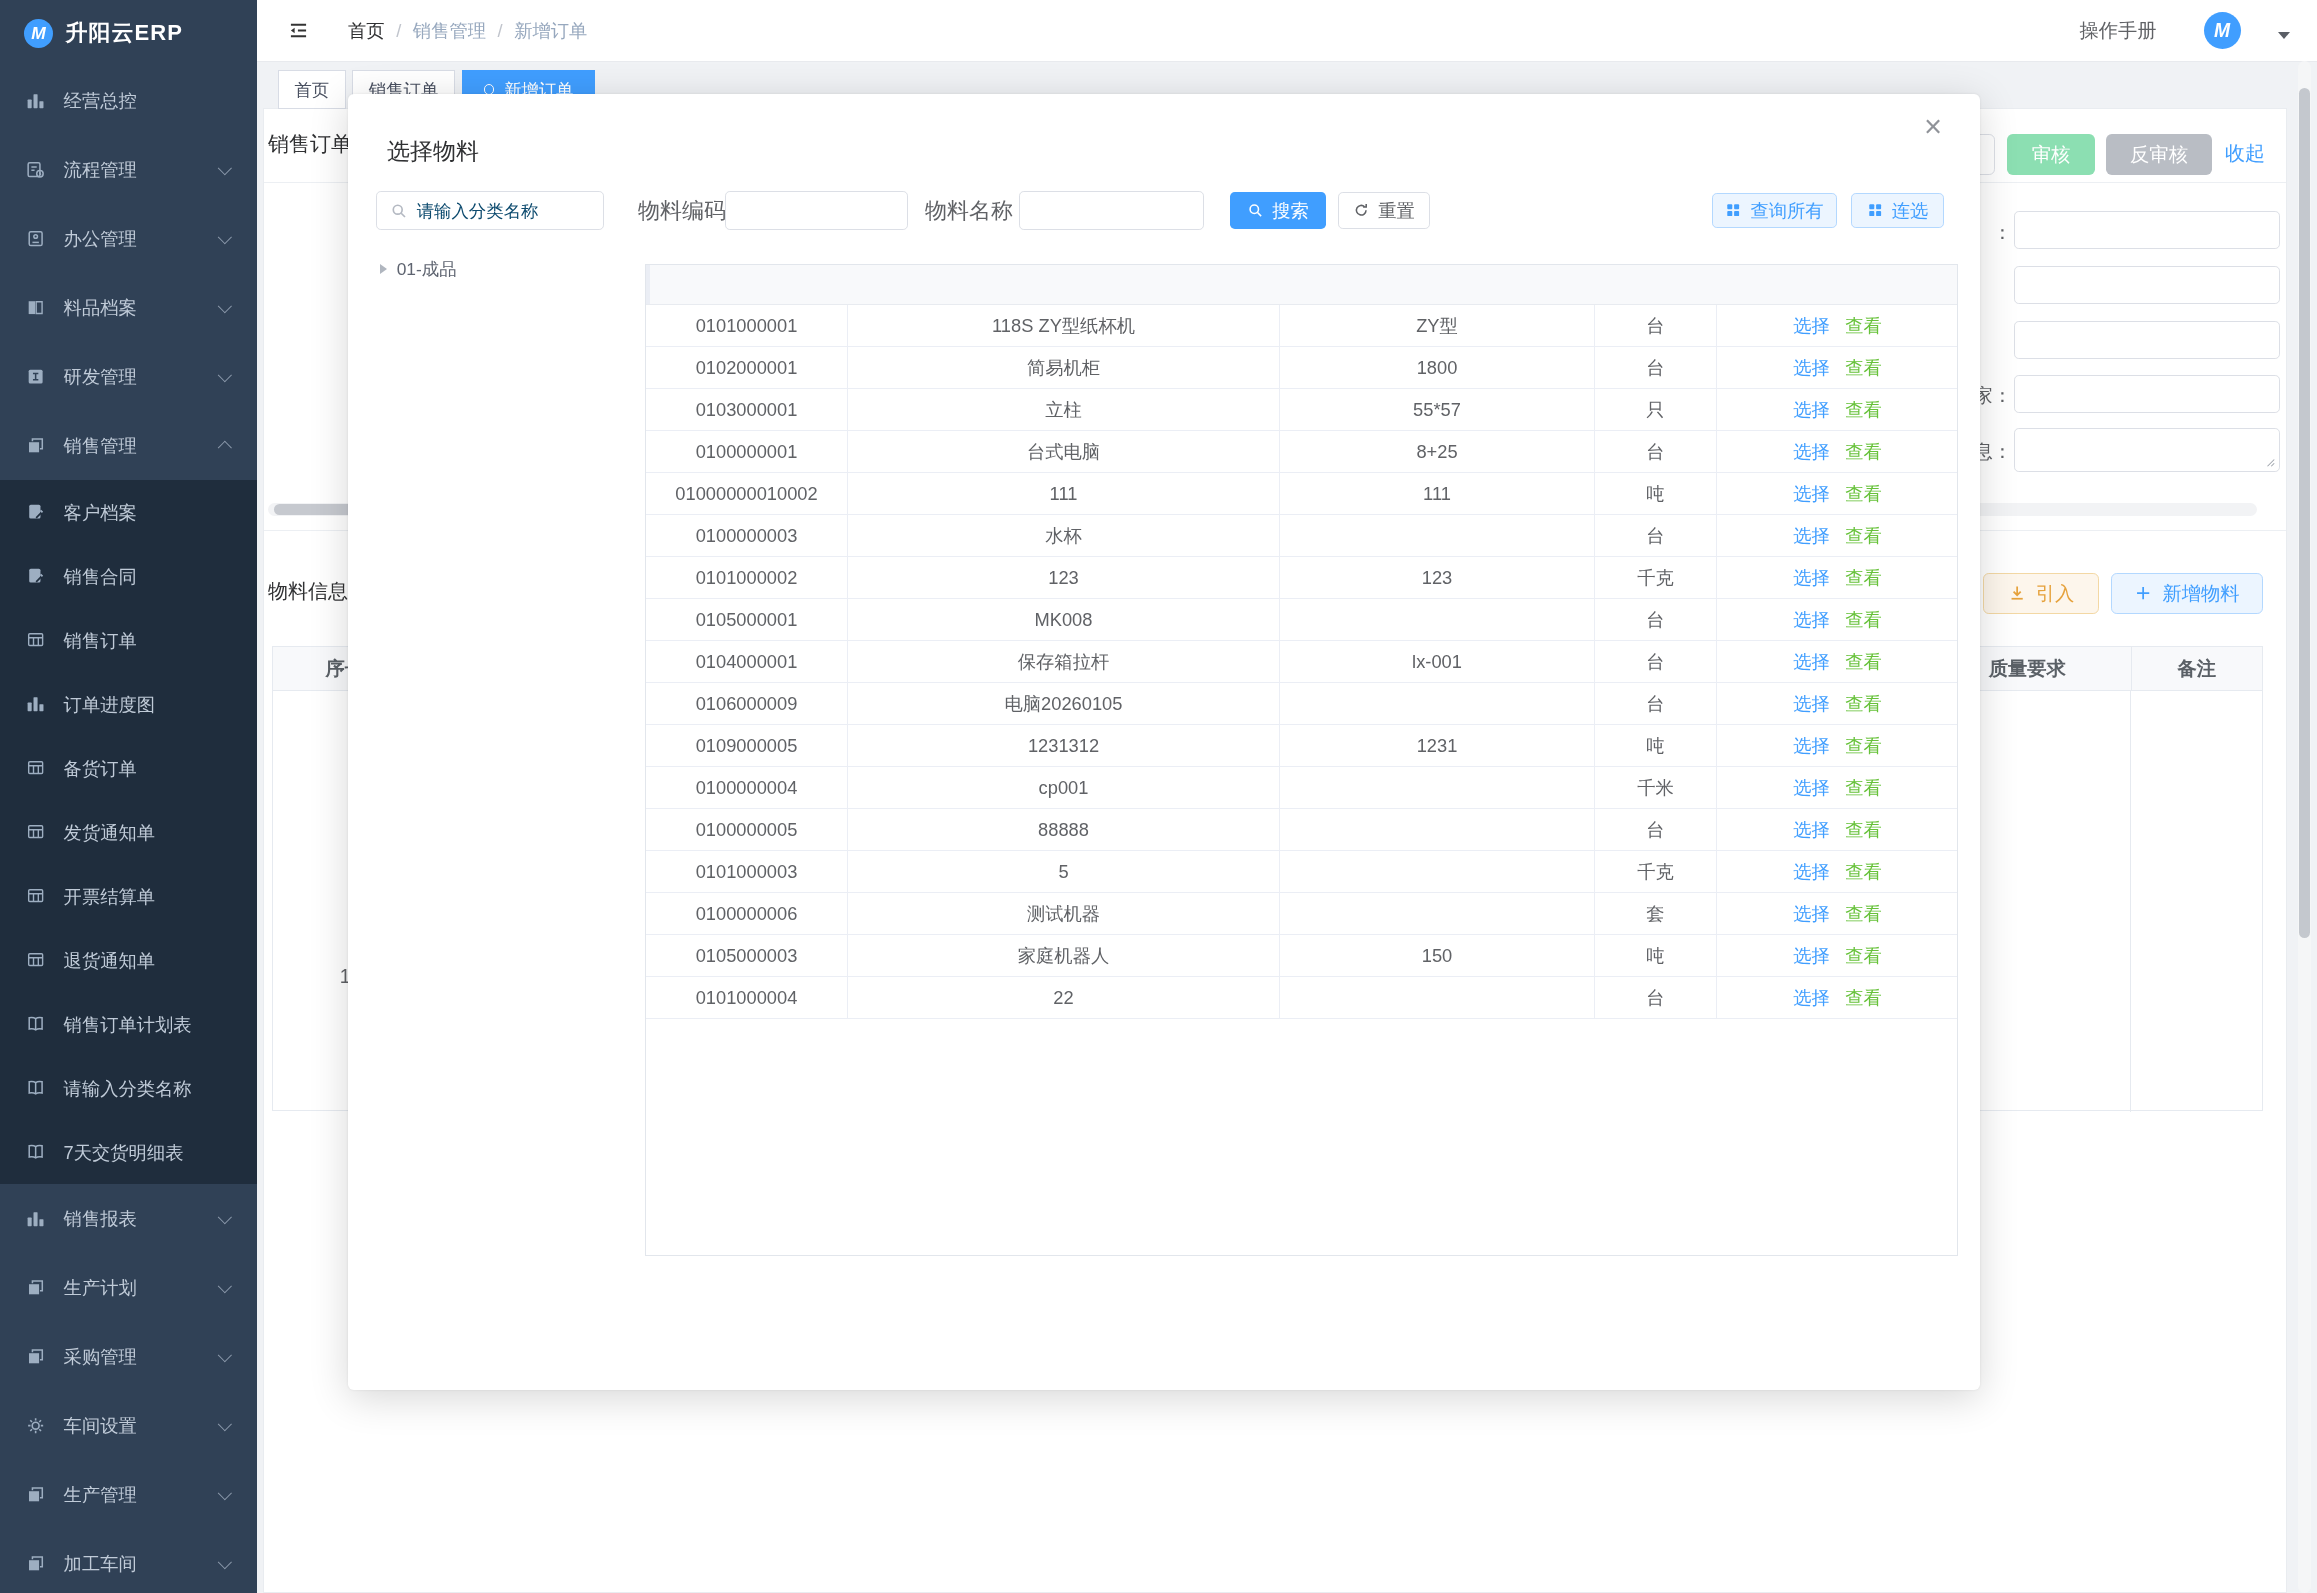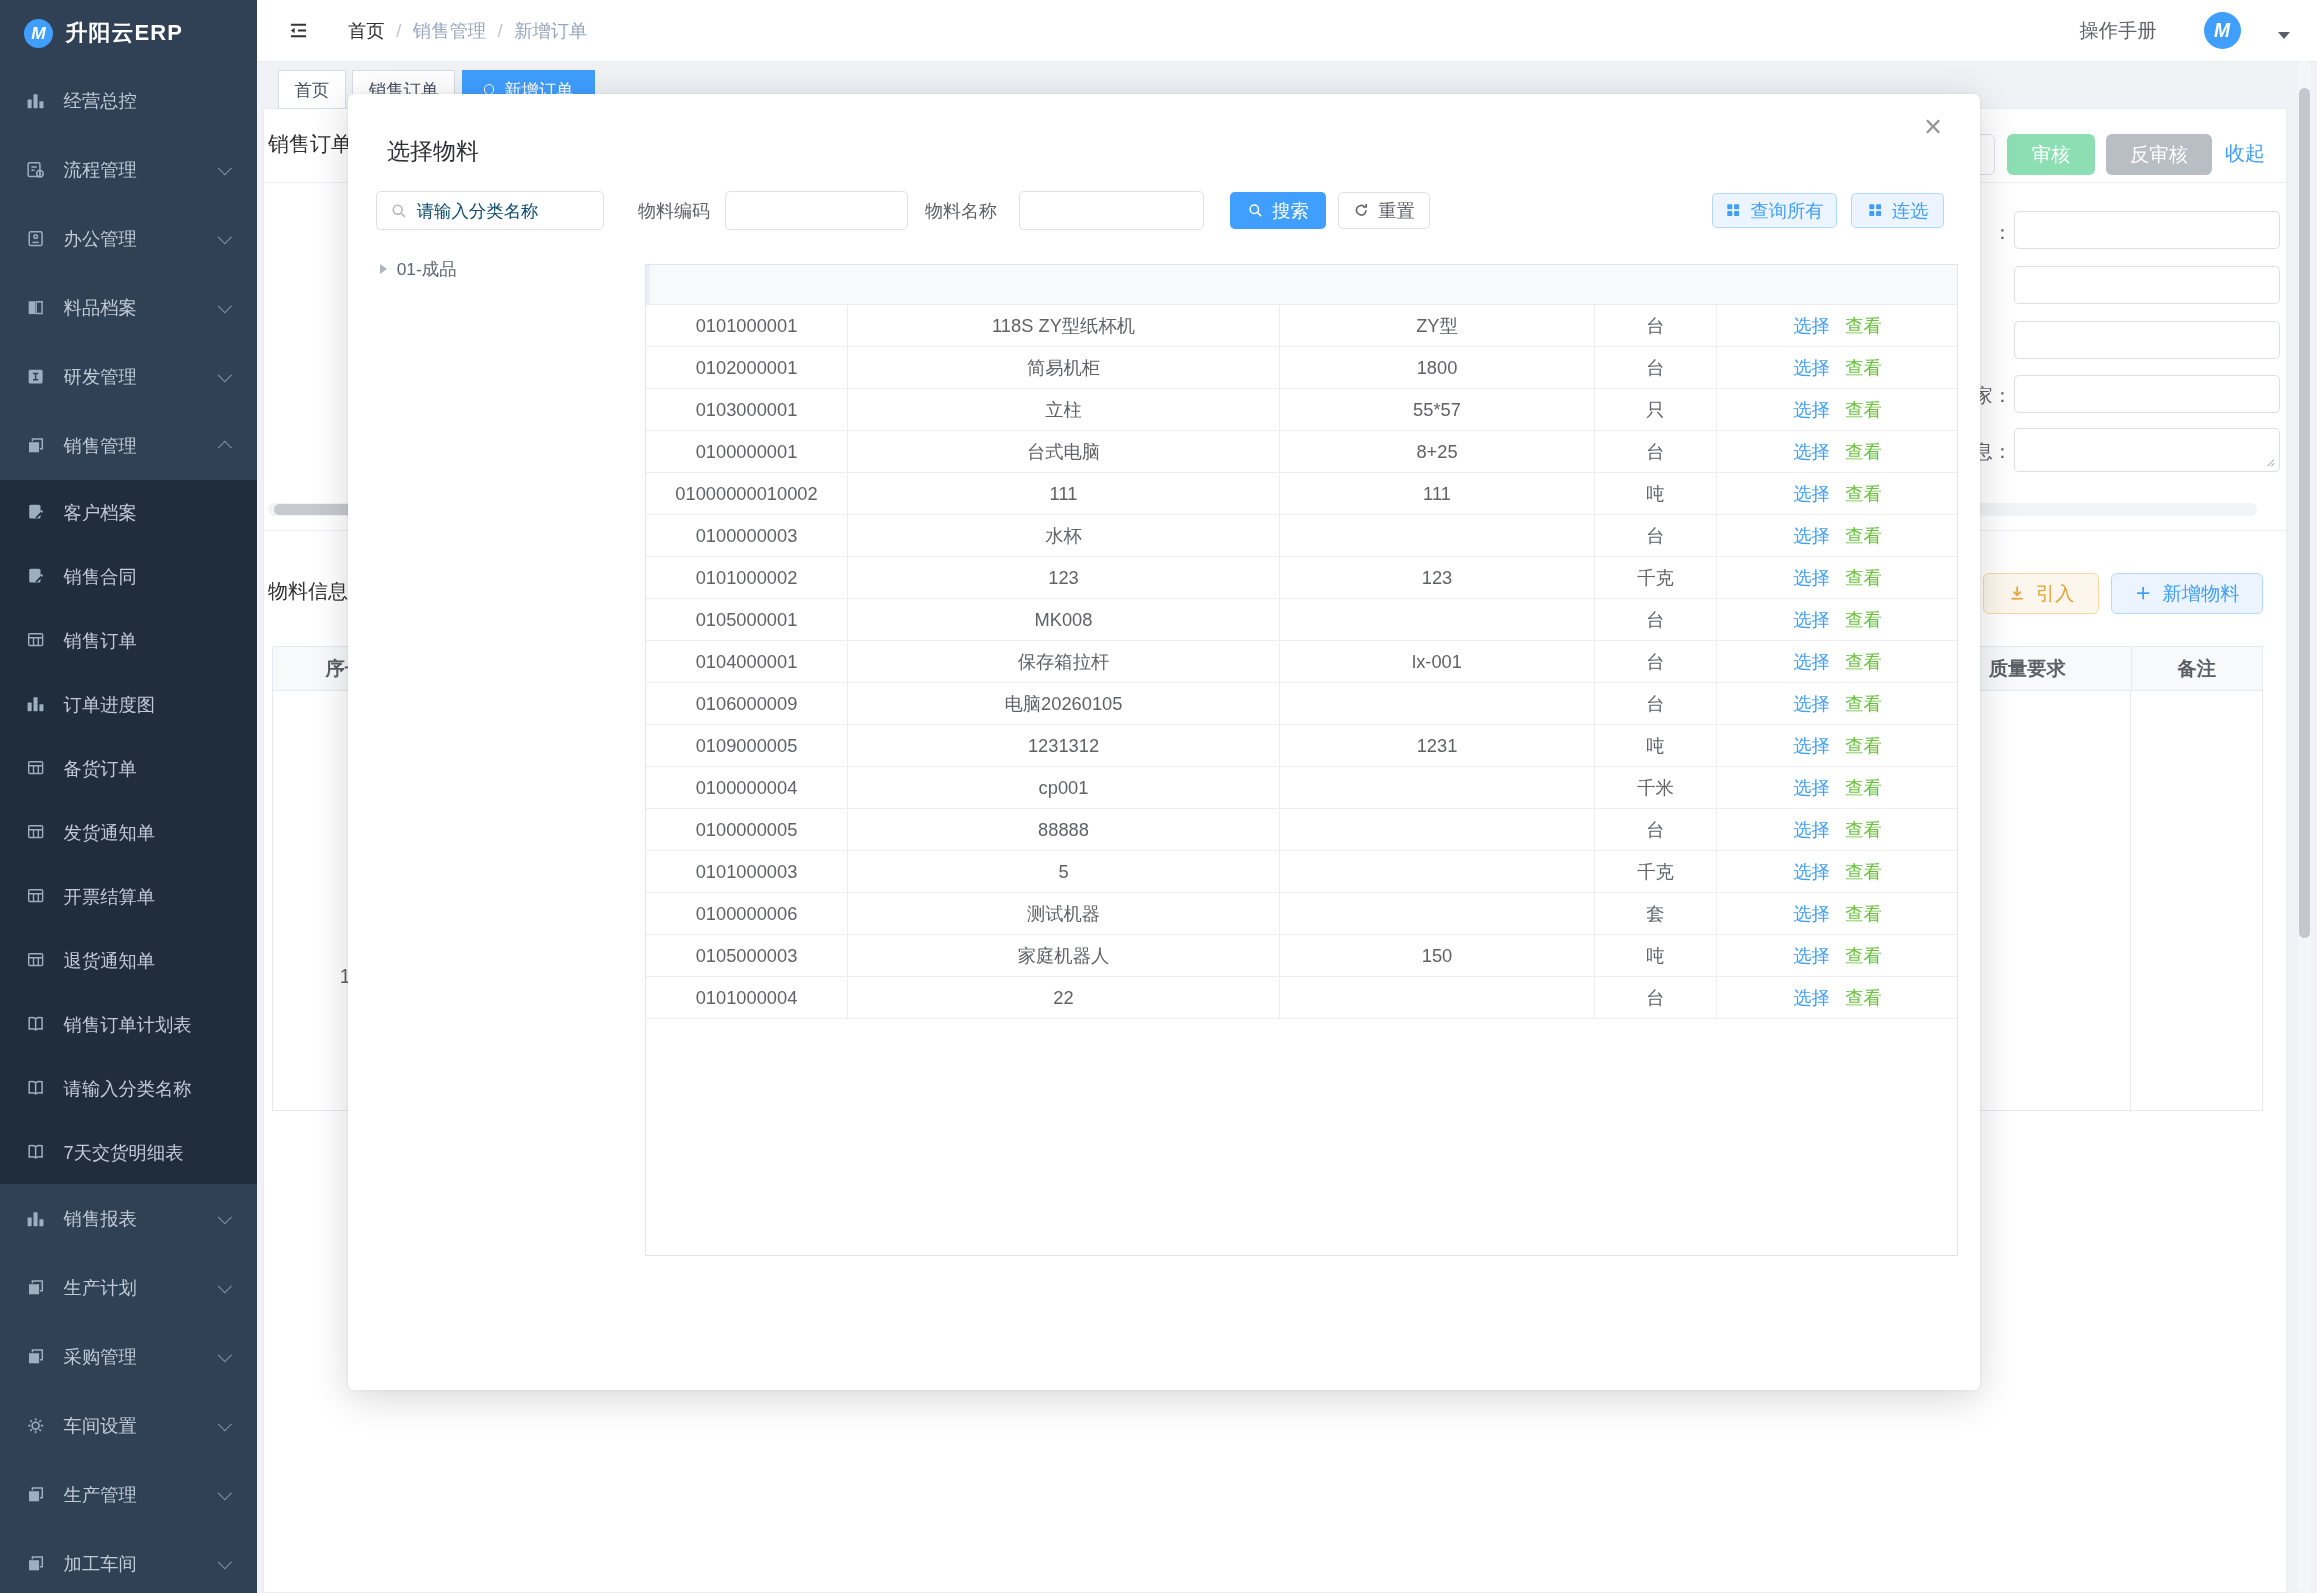--- a/index.html
+++ b/index.html
@@ -81,21 +81,21 @@
   .vthumb{position:absolute;left:1px;top:27px;width:11.6px;height:850px;border-radius:5.8px;background:#c4c8ce;}
 
   
   .modal{position:absolute;left:348px;top:94px;width:1632px;height:1296px;background:#fff;border-radius:5.8px;box-shadow:0 7.7px 39px rgba(0,0,0,.16),0 0 2.9px rgba(0,0,0,.08);z-index:10;}
   .m-title{position:absolute;left:39px;top:42px;font-size:23px;color:var(--header_text,#303133);font-weight:500;}
   .m-close{position:absolute;left:1576px;top:17.4px;font-size:31px;color:#909399;cursor:pointer;line-height:1;}
   .m-cat{position:absolute;left:28px;top:97px;width:228px;height:39px;border:1px solid #dcdfe6;border-radius:4.8px;display:flex;align-items:center;box-sizing:border-box;}
   .m-cat .sic{width:17.4px;height:17.4px;margin:0 9.7px 0 12.6px;color:#b4b9c2;flex:none;}
   .m-cat .sic svg{width:100%;height:100%;}
   .placeholder{color:#0c4a6e;font-size:17.4px;white-space:nowrap;}
-  .m-lab{position:absolute;top:97px;height:39px;display:flex;align-items:center;font-size:18px;color:var(--body_text,#606266);}
+  .m-lab{position:absolute;top:97px;height:39px;display:flex;align-items:center;font-size:22px;color:var(--body_text,#606266);}
   .m-lab.l1{left:290px;}
   .m-lab.l2{left:577px;}
   .m-input{position:absolute;top:97px;height:39px;border:1px solid #dcdfe6;border-radius:4.8px;background:#fff;box-sizing:border-box;}
   .m-input.i1{left:377px;width:183px;}
   .m-input.i2{left:671px;width:185px;}
   .m-btn{position:absolute;top:98px;height:37px;display:flex;align-items:center;justify-content:center;border-radius:4.8px;font-size:18.3px;cursor:pointer;box-sizing:border-box;}
   .m-search{left:882px;width:96px;background:var(--primary,#409eff);color:#fff;}
   .m-reset{left:990px;width:92px;background:#fff;border:1px solid #dcdfe6;color:#606266;}
   .m-queryall{left:1364px;top:99px;width:125px;height:35px;background:var(--primary_light_bg,#ecf5ff);border:1px solid var(--primary_light_border,#b3d8ff);color:var(--primary,#409eff);border-radius:4.8px;}
   .m-multisel{left:1503px;top:99px;width:93px;height:35px;background:var(--primary_light_bg,#ecf5ff);border:1px solid var(--primary_light_border,#b3d8ff);color:var(--primary,#409eff);border-radius:4.8px;}

